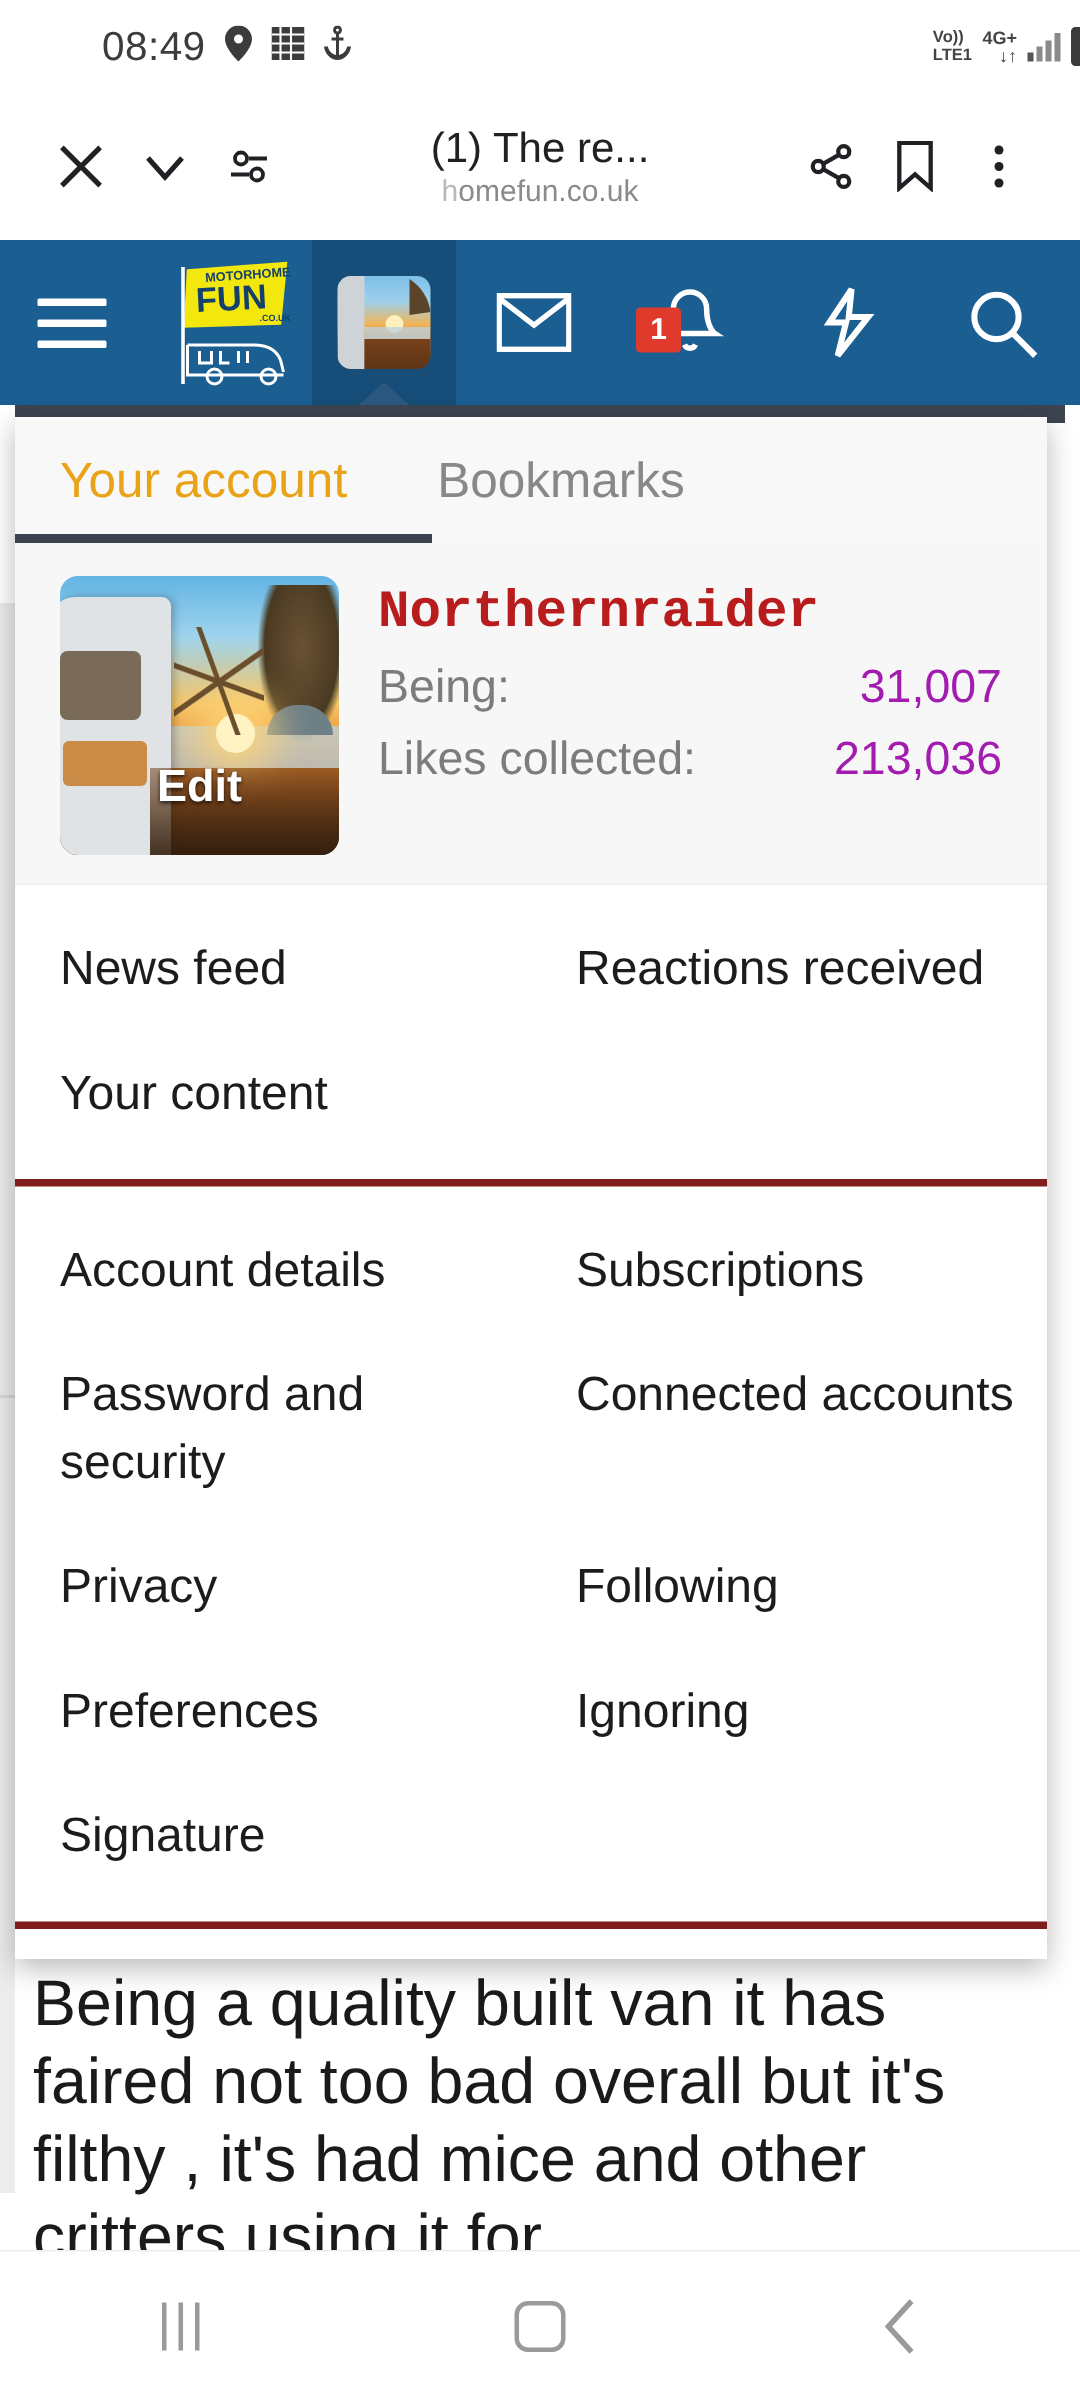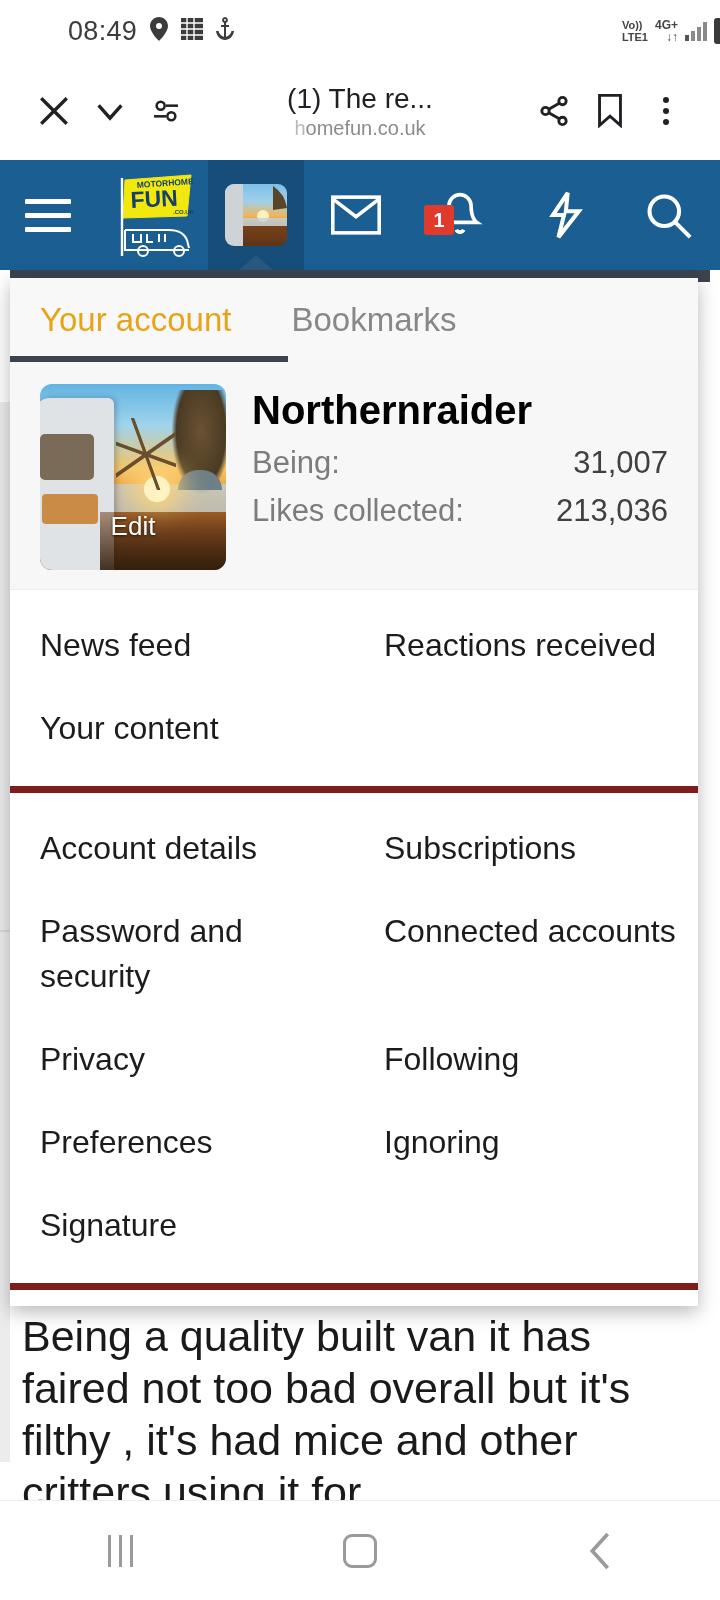--- a/index.html
+++ b/index.html
@@ -113,29 +113,29 @@
   .av-sea { position:absolute; left:60px; top:100px; right:0; height:28px; background:rgba(186,209,221,.75);}
   .av-hill{ position:absolute; left:138px; top:86px; width:44px; height:20px; background:#6d7f87; border-radius:22px 22px 0 0;}
   .av-tree{ position:absolute; right:-4px; top:6px; width:58px; height:104px; background:radial-gradient(ellipse at 50% 40%, #6a5234 0%, #4a3a22 60%, rgba(60,46,25,0) 72%);}
   .av-bush{ position:absolute; left:60px; bottom:0; right:0; height:58px; background:linear-gradient(rgba(120,70,30,.55), rgba(50,30,12,.9));}
   .av-branch{ position:absolute; left:76px; top:34px; width:60px; height:72px; background:
       linear-gradient(20deg, transparent 47%, #6b4f2c 48%, #6b4f2c 51%, transparent 52%),
       linear-gradient(-35deg, transparent 47%, #6b4f2c 48%, #6b4f2c 51%, transparent 52%),
       linear-gradient(70deg, transparent 47%, #6b4f2c 48%, #6b4f2c 51%, transparent 52%);}
   .edit-label {
     position:absolute; bottom: 28px; left: 0; width:100%; text-align:center;
-    color:#fff; font-size:26px; text-shadow: 0 1px 3px rgba(0,0,0,.75);
+    color:#fff; font-size:30px; text-shadow: 0 1px 3px rgba(0,0,0,.75); font-weight: bold;
   }
   .pinfo { flex: 1; padding-left: 26px; padding-top: 4px; }
-  .pname { font-size: 40px; font-weight: bold; color: #000000; }
+  .pname { font-size: 35px; font-weight: bold; color: #b91c1c; font-family: Liberation Mono, monospace; }
   .prow { display:flex; justify-content:space-between; font-size: 31px; color:#7c7c7c; margin-top: 12px; }
-  .prow .v { color:#404040; }
+  .prow .v { color:#a21caf; }
 
   .menu { padding: 0; }
-  .mgroup { padding: 14px 0 16px 0; border-bottom: 7px solid #7f1d1d; }
+  .mgroup { padding: 14px 0 16px 0; border-bottom: 5px solid #7f1d1d; }
   .mgroup.last { border-bottom: none; }
   .mrow { display:flex; }
   .mitem {
     width: 50%; font-size: 32px; color: #1c1c1c; padding: 19px 0 19px 30px; line-height: 45px;
   }
   .mitem.empty { color: transparent; }
 
   
   .navbar {
     position:absolute; bottom:0; left:0; width:720px; height:100px;

